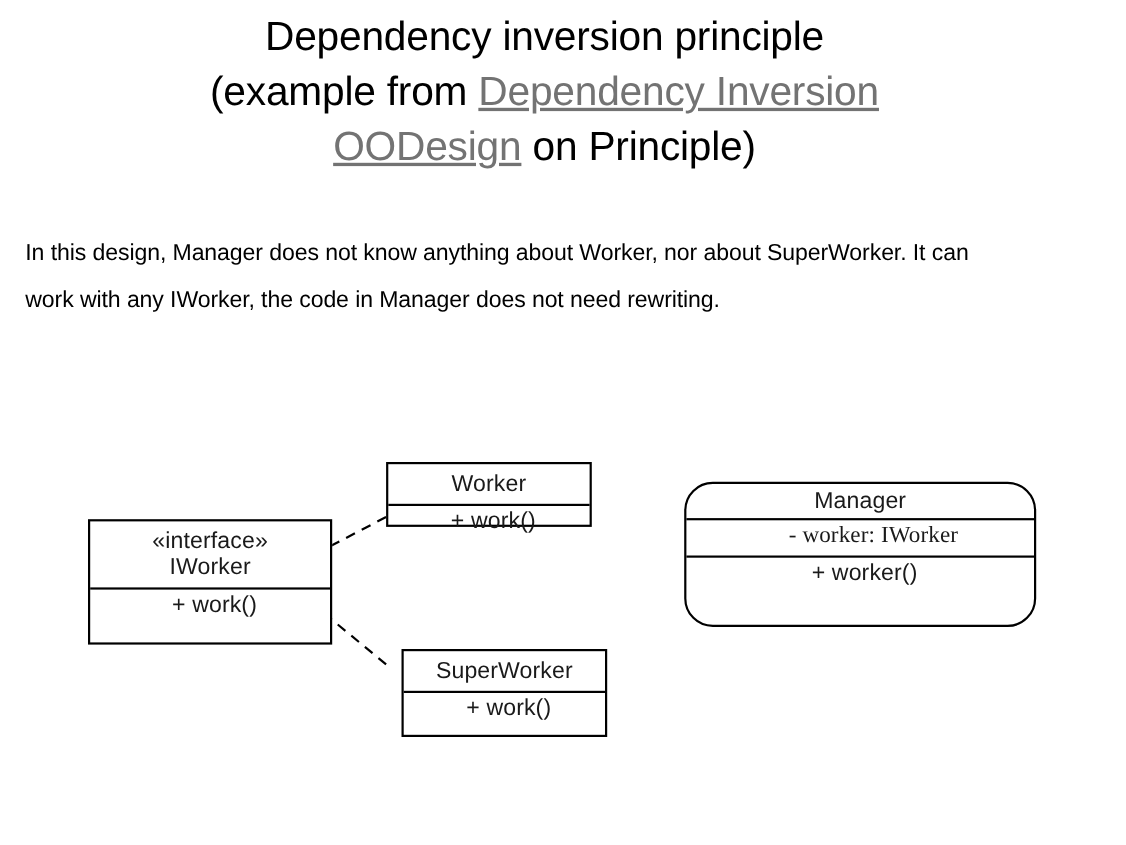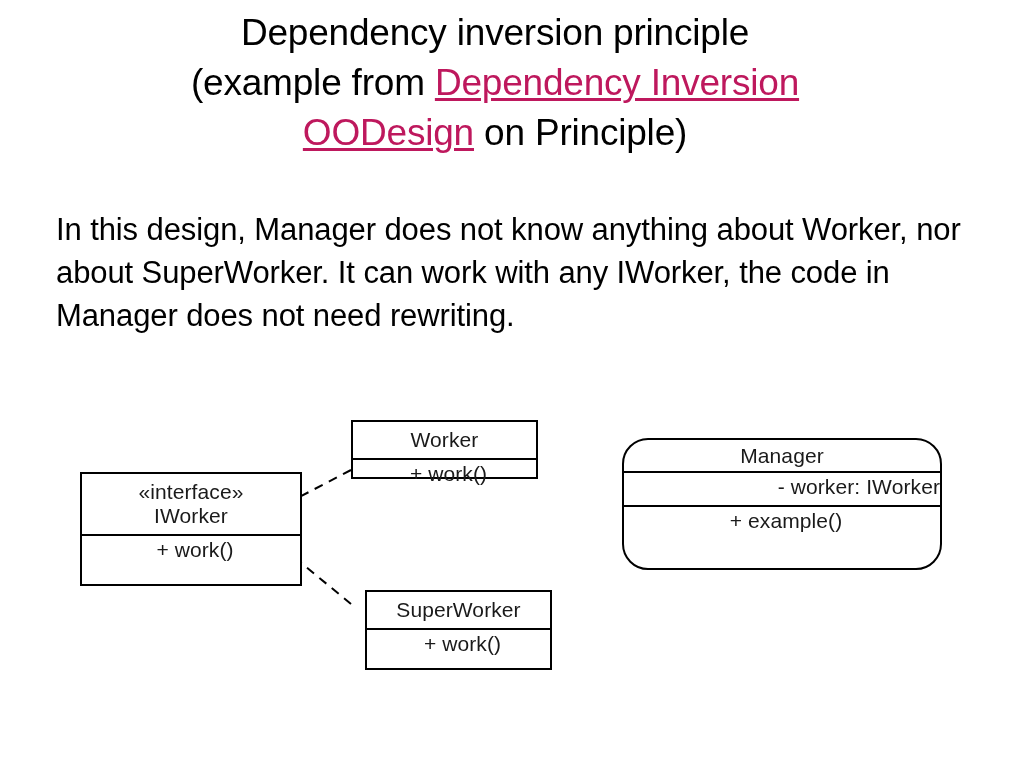--- a/index.html
+++ b/index.html
@@ -24,33 +24,33 @@
     width: 948px;
     text-align: center;
     font-size: 37px;
     line-height: 50px;
     font-weight: normal;
     color: #000000;
     letter-spacing: -0.2px;
     margin-left: 21px;
   }
   #slide-title .link {
-    color: #be185d;
+    color: #737373;
     text-decoration: underline;
     text-underline-offset: 3px;
     text-decoration-thickness: 3px;
   }
 
   
   #body-paragraph {
     position: absolute;
-    left: 56px;
+    left: 23px;
     top: 208px;
     width: 905px;
-    font-size: 31px;
+    font-size: 21px;
     line-height: 43px;
     font-weight: normal;
     color: #000000;
     letter-spacing: -0.1px;
   }
 
   
   #uml-diagram {
     position: absolute;
     left: 0;
@@ -84,24 +84,25 @@
   .comp-members {
     justify-content: flex-start;
     flex-direction: column;
     align-items: center;
     padding-left: 8px;
     line-height: 27px;
   }
   .comp-attrs {
     justify-content: flex-start;
     flex-direction: column;
-    align-items: flex-end;
+    align-items: center;
     padding-left: 24px;
     border-bottom: 2px solid #000000;
     line-height: 27px;
+    font-family: Liberation Serif, serif;
   }
 
   
   #box-iworker      { left: 80px;  top: 472px; width: 222px; height: 114px; }
   #box-iworker .comp-name    { height: 62px; }
   #box-iworker .comp-members { height: 48px; }
 
   #box-worker       { left: 351px; top: 420px; width: 187px; height: 59px; }
   #box-worker .comp-name     { height: 38px; }
   #box-worker .comp-members  { height: 38px; }
@@ -174,17 +175,17 @@
   </div>
 
   <div class="uml-box" id="box-manager">
     <div class="uml-compartment comp-name">
       <span class="member-line">Manager</span>
     </div>
     <div class="uml-compartment comp-attrs">
       <span class="member-line">- worker: IWorker</span>
     </div>
     <div class="uml-compartment comp-members">
-      <span class="member-line">+ example()</span>
+      <span class="member-line">+ worker()</span>
     </div>
   </div>
 
 </div>
 
 </body></html>

